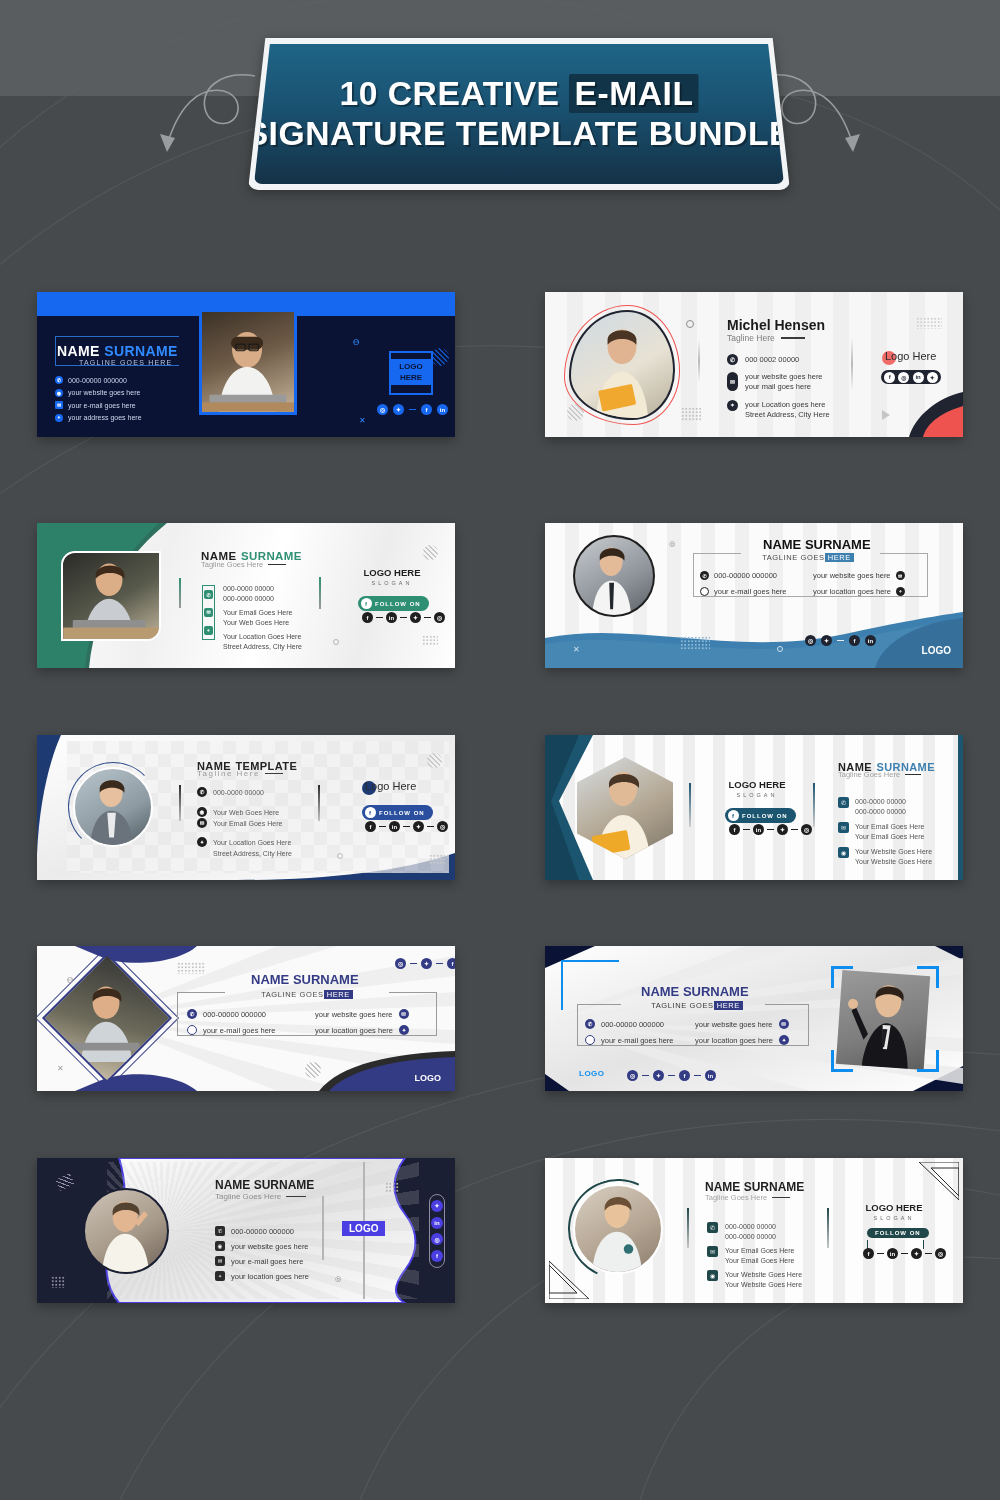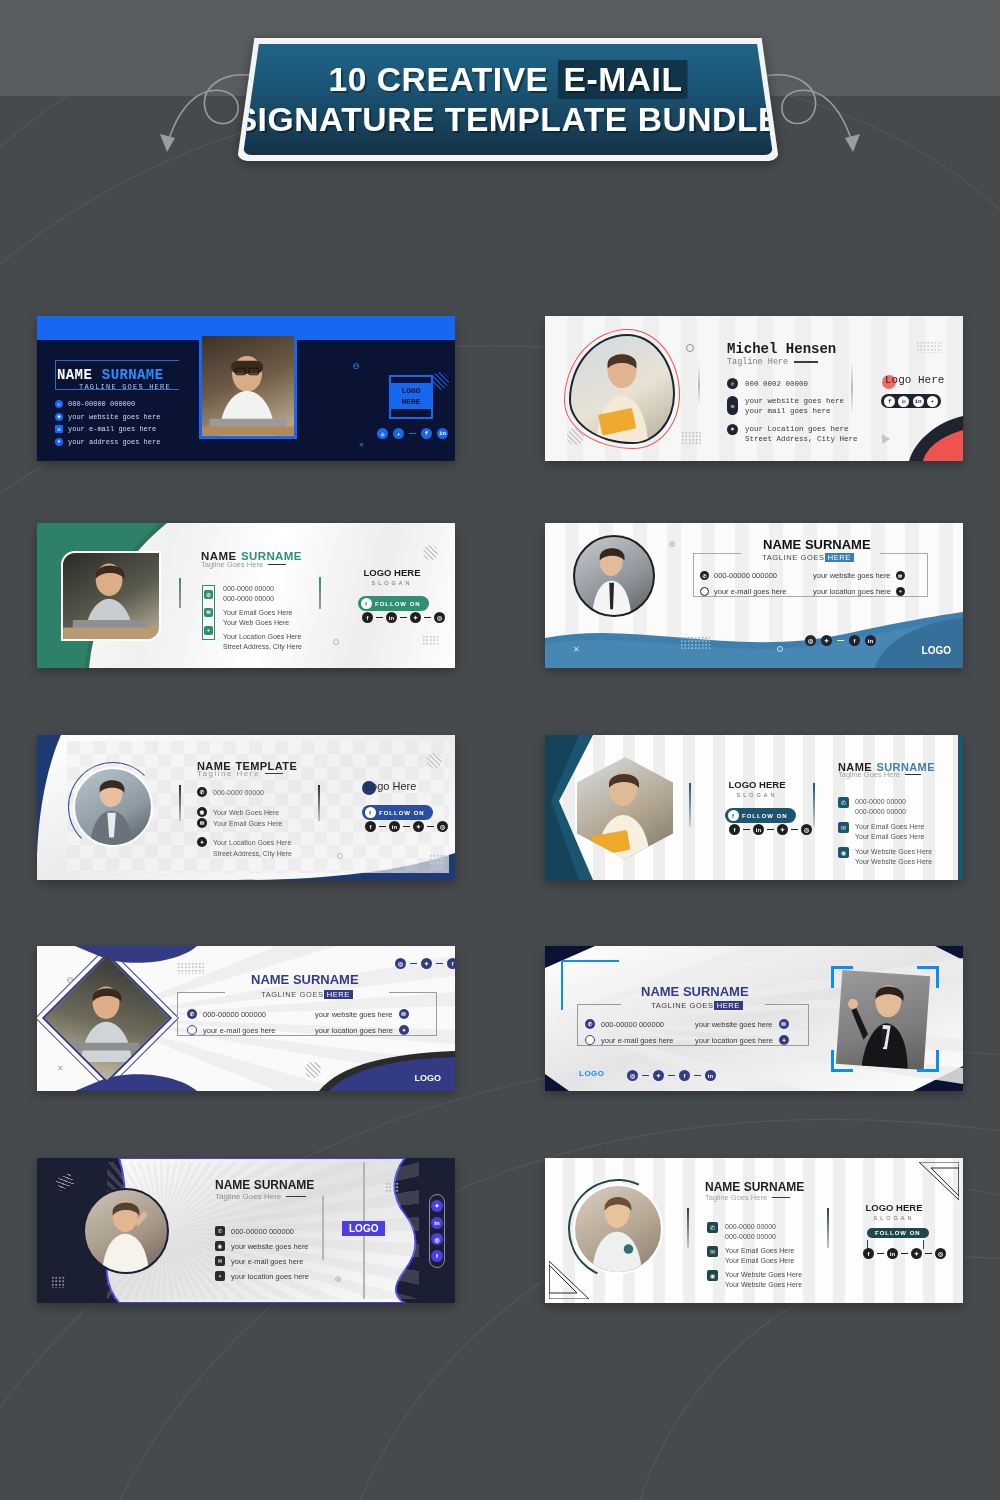--- a/index.html
+++ b/index.html
@@ -14,21 +14,21 @@
   }
   
   .bg-top-band {
     position: absolute; left:0; top:0; width:1000px; height:96px;
     background:#5a5d5f;
   }
   .bg-swirls { position:absolute; left:0; top:0; width:1000px; height:1500px; }
 
   
   .title-wrap {
-    position:absolute; left:237px; top:38px; width:542px; height:123px;
+    position:absolute; left:248px; top:38px; width:542px; height:152px;
     filter: drop-shadow(0 3px 6px rgba(0,0,0,.35));
   }
   .title-outer {
     position:absolute; inset:0;
     background:#f2f4f5;
     clip-path: polygon(3.2% 0%, 96.8% 0%, 100% 100%, 0% 100%);
     border-radius: 10px;
   }
   .title-inner {
     position:absolute; left:6px; top:6px; right:6px; bottom:6px;
@@ -49,21 +49,21 @@
 
   
   .arrow-dec { position:absolute; }
 
   
   .card {
     position:absolute; width:418px; height:145px;
     background:#ffffff; overflow:hidden;
     box-shadow: 0 4px 10px rgba(0,0,0,.30);
   }
-  .card.row1 { top:316px;font-family:Liberation Mono, monospace; }
+  .card.row1 { top:292px; }
   .card.row2 { top:523px; }
   .card.row3 { top:735px; }
   .card.row4 { top:946px; }
   .card.row5 { top:1158px; }
   .card.colL { left:37px; }
   .card.colR { left:545px; }
 
   .c-abs { position:absolute; }
   .photo { position:absolute; background-size:cover; background-position:center; }
 

